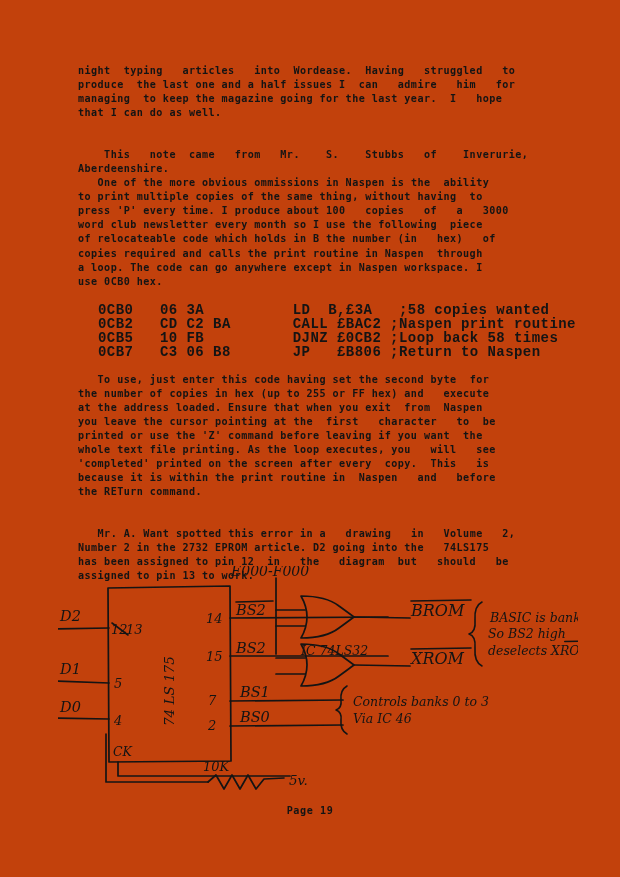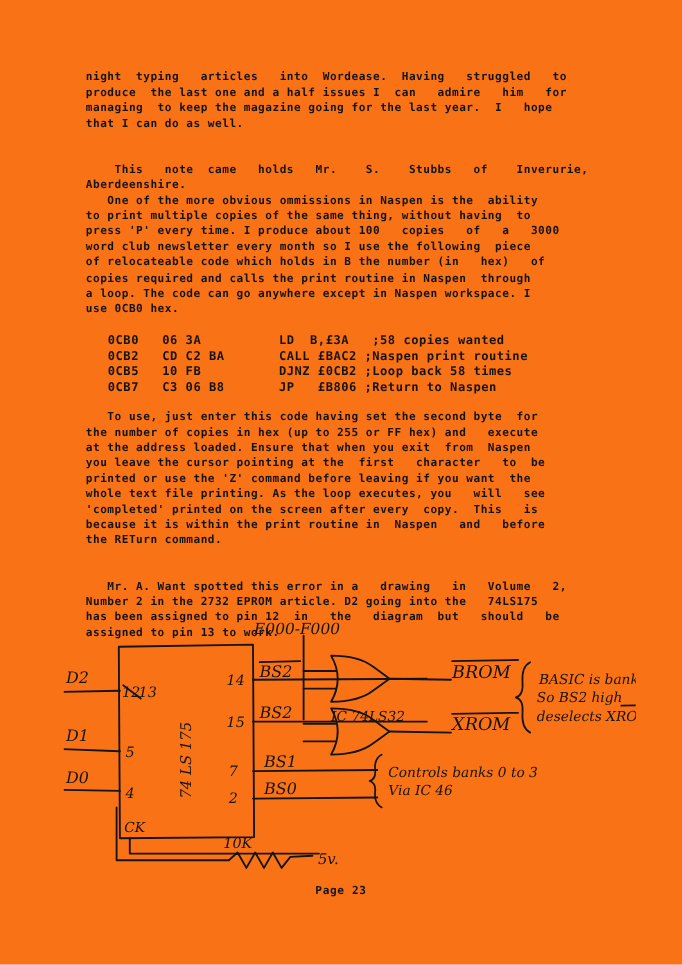--- a/index.html
+++ b/index.html
@@ -12,21 +12,21 @@
     height: 877px;
     position: relative;
     overflow: hidden;
     font-family: "DejaVu Sans Mono", monospace;
     color: #141414;
   }
 
   .page {
     position: absolute;
     inset: 0;
-    background: #f97316;
+    background: #c2410c;
   }
 
   
   .column {
     position: absolute;
     left: 78px;
     top: 64px;
     width: 465px;
   }
 
@@ -50,25 +50,26 @@
     white-space: pre;
   }
 
   .gap-sm { height: 14px; }
   .gap-md { height: 14px; }
 
   
   .code-block {
     margin: 0;
     padding: 0 0 0 20px;
-    font-size: 11px;
+    font-size: 14px;
     line-height: 14.05px;
     letter-spacing: 0.45px;
     font-weight: 700;
     white-space: pre;
+    font-family: Liberation Mono, monospace;
   }
 
   
   .footer {
     position: absolute;
     left: 0;
     top: 805px;
     width: 620px;
     text-align: center;
     font-size: 10.1px;
@@ -101,21 +102,21 @@
     <p class="para">night  typing   articles   into  Wordease.  Having   struggled   to
 produce  the last one and a half issues I  can   admire   him   for
 managing  to keep the magazine going for the last year.  I   hope
 that I can do as well.</p>
 
     <div class="gap-md"></div>
 
 
     <div class="gap-sm"></div>
 
-    <p class="para">    This   note  came   holds   Mr.    S.    Stubbs   of    Inverurie,
+    <p class="para">    This   note  came   from   Mr.    S.    Stubbs   of    Inverurie,
 Aberdeenshire.</p>
 
     <p class="para">   One of the more obvious ommissions in Naspen is the  ability
 to print multiple copies of the same thing, without having  to
 press 'P' every time. I produce about 100   copies   of   a   3000
 word club newsletter every month so I use the following  piece
 of relocateable code which holds in B the number (in   hex)   of
 copies required and calls the print routine in Naspen  through
 a loop. The code can go anywhere except in Naspen workspace. I
 use 0CB0 hex.</p>
@@ -243,16 +244,16 @@
         <text x="430" y="72" font-size="12.5">So BS2 high</text>
         <text x="430" y="89" font-size="12.5">deselects XROM</text>
 
         <text x="295" y="140" font-size="12.5">Controls banks 0 to 3</text>
         <text x="295" y="157" font-size="12.5">Via IC 46</text>
       </g>
     </svg>
   </div>
 
   <div class="footer">
-    <span>Page   23</span>
+    <span>Page   19</span>
   </div>
 
 </div>
 
 </body></html>

